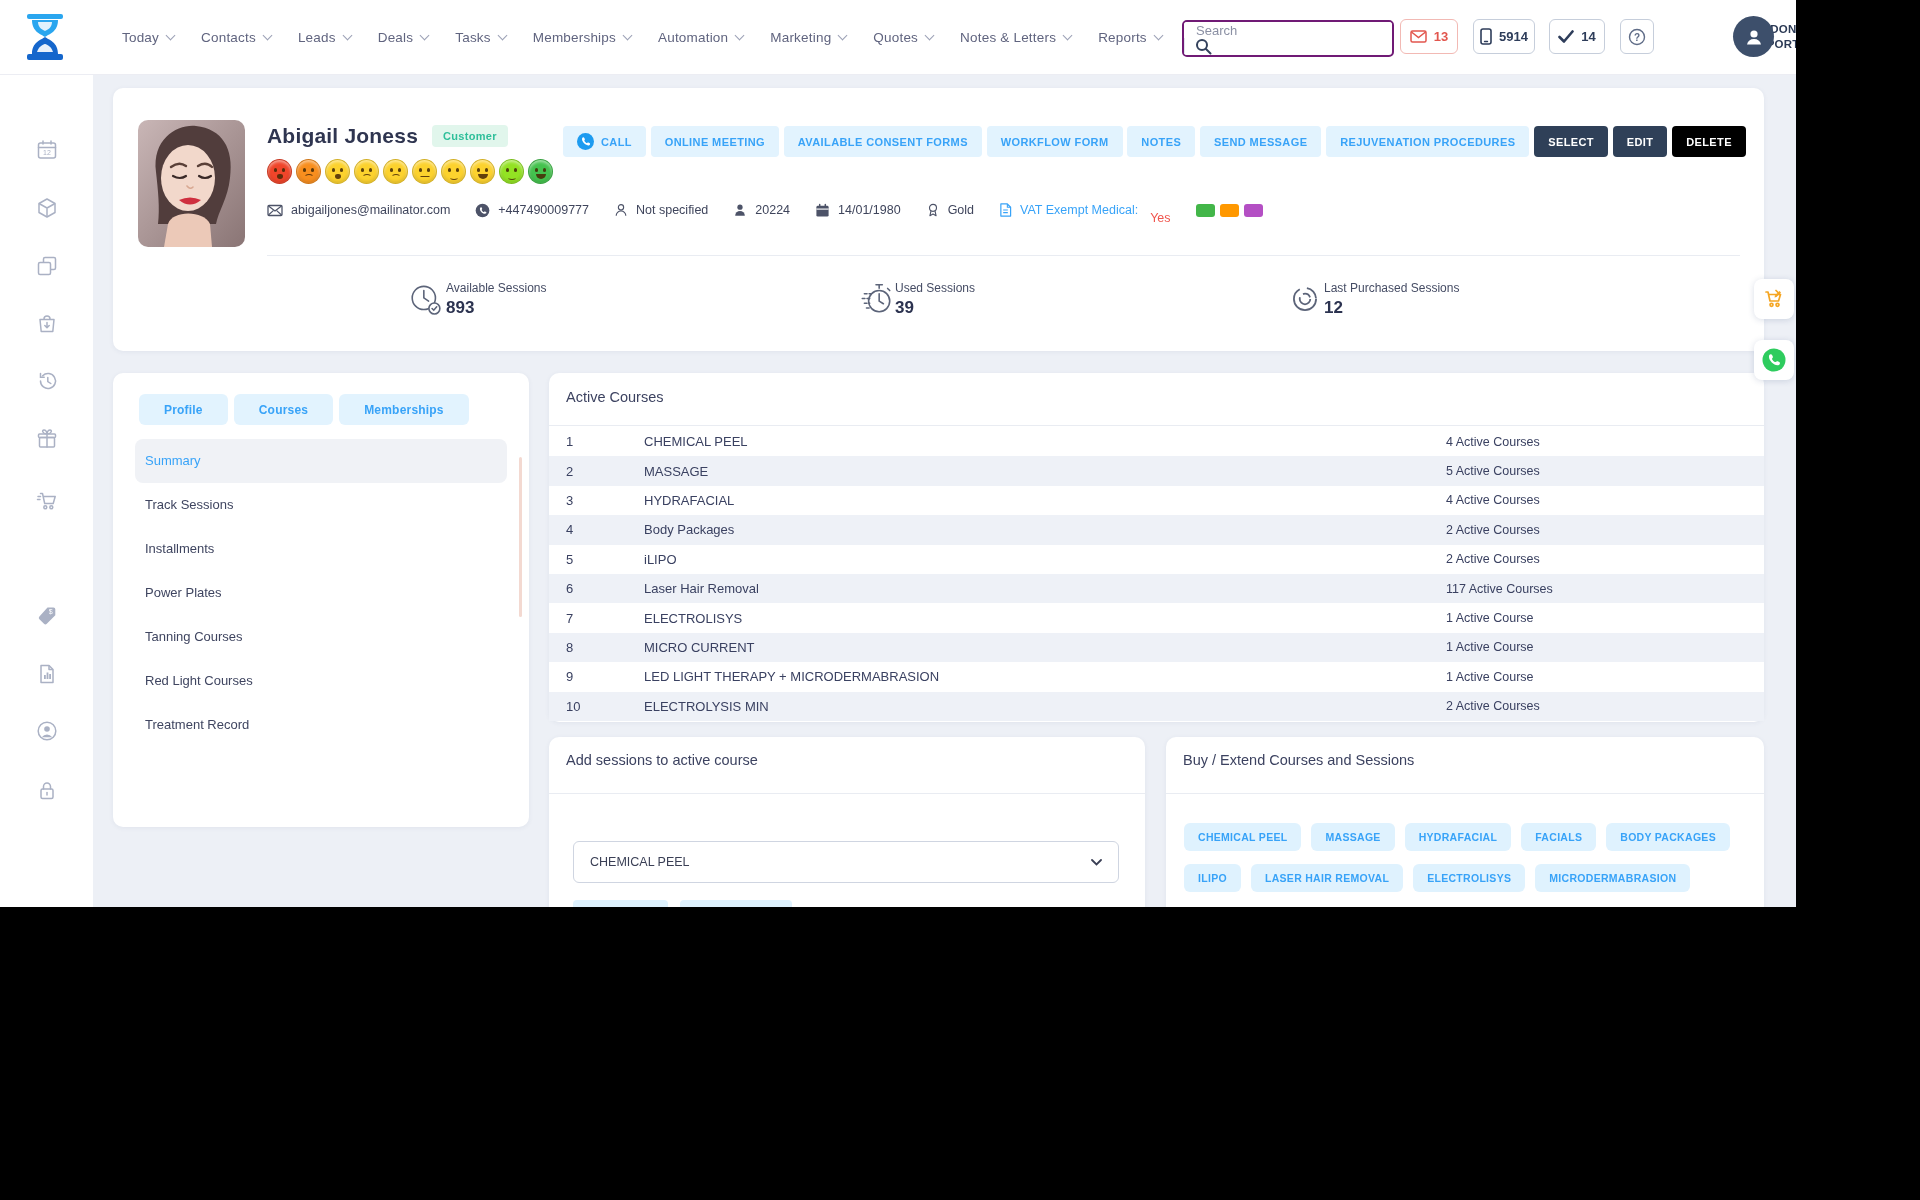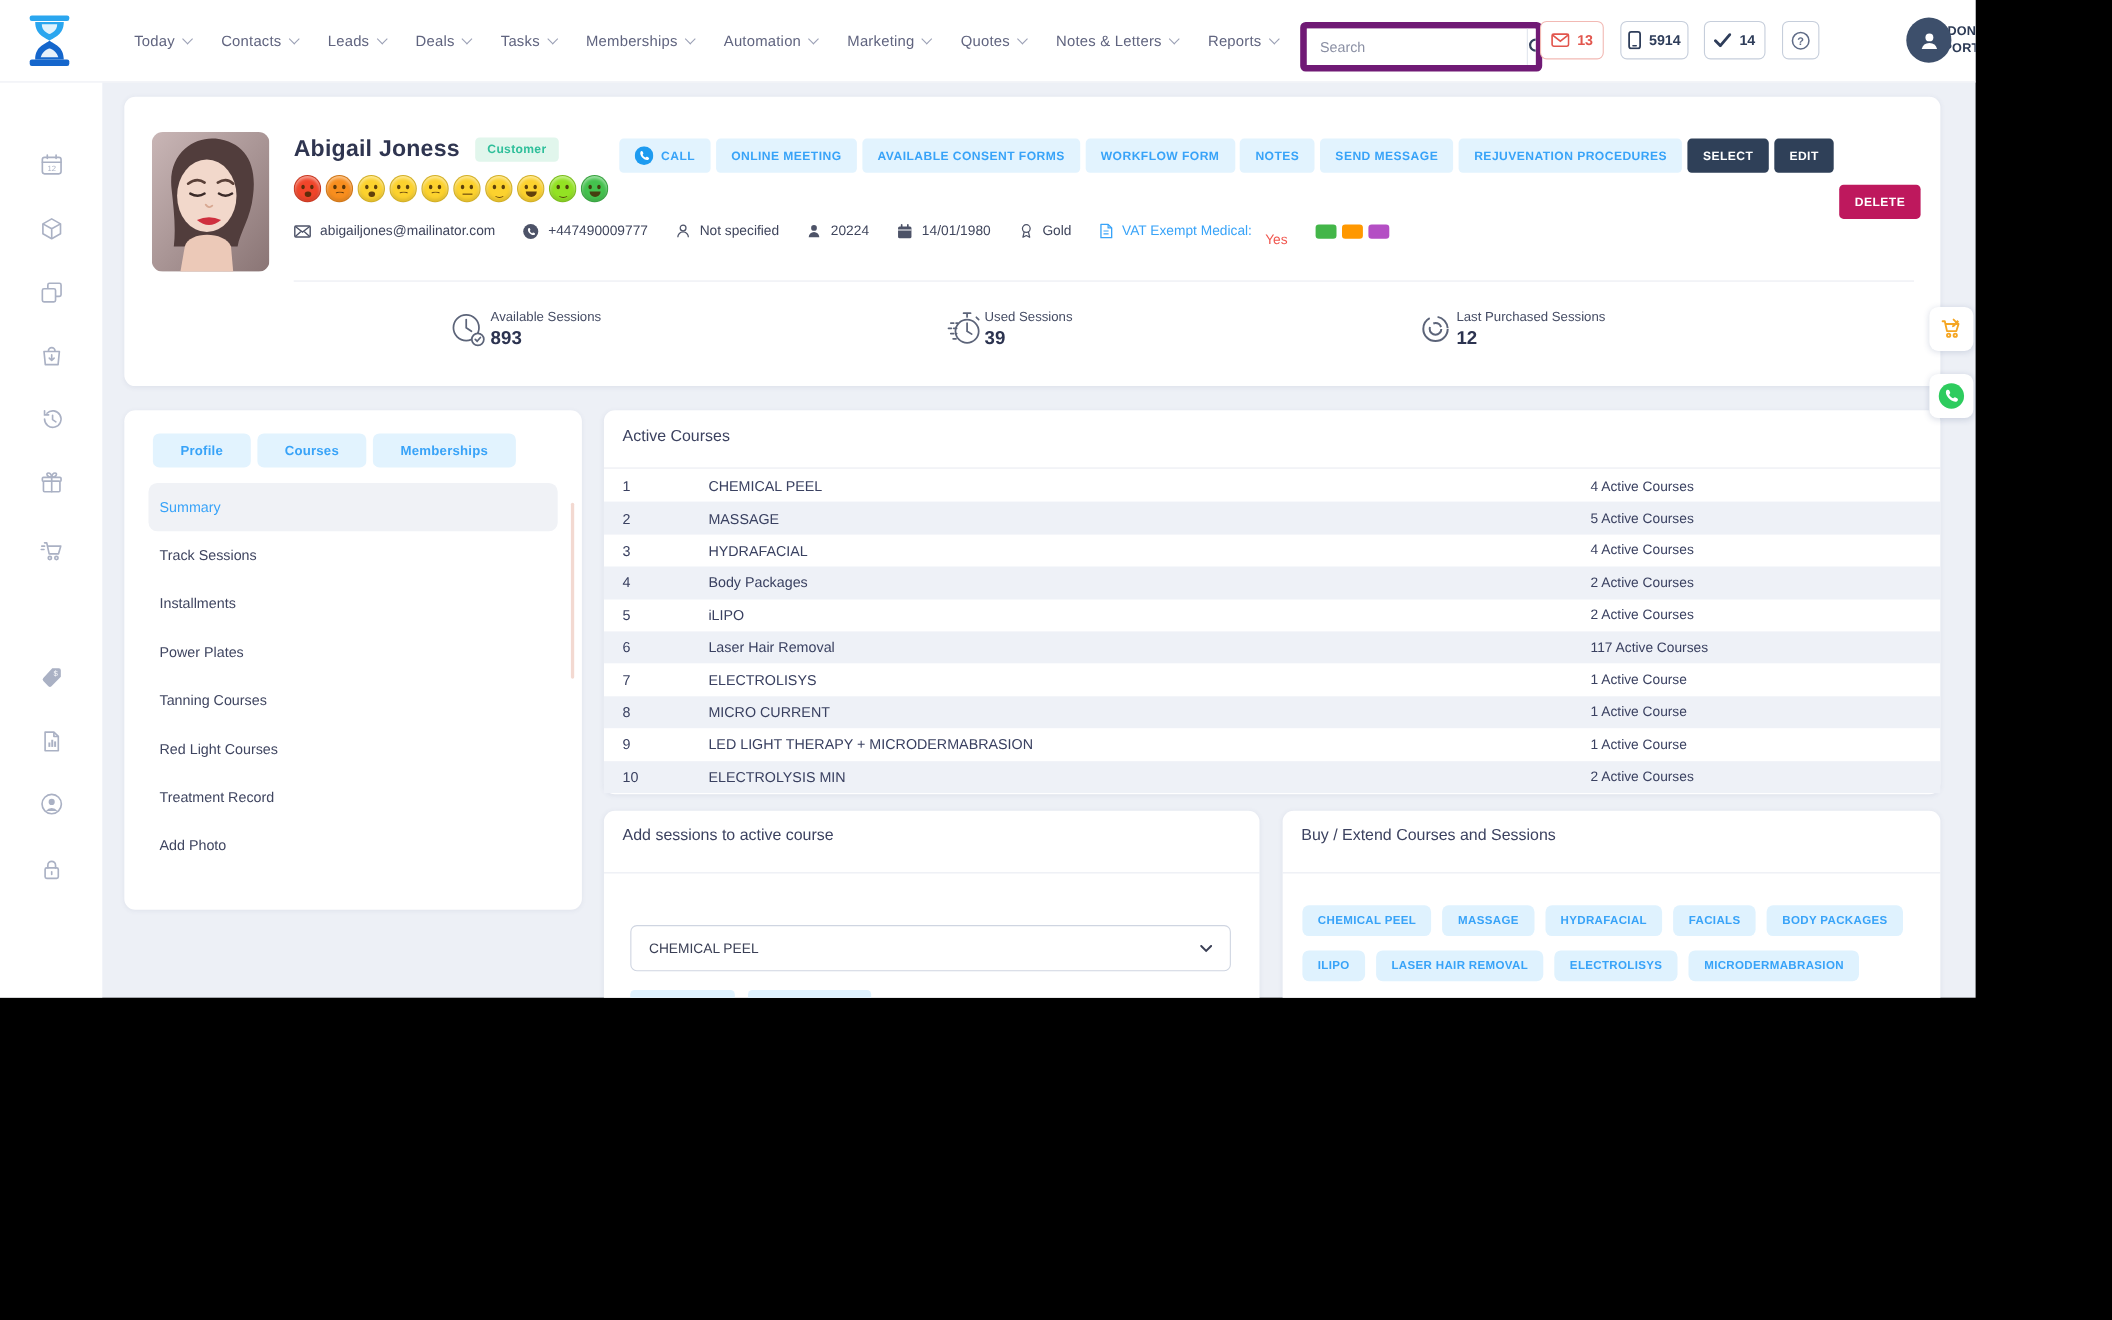--- a/index.html
+++ b/index.html
@@ -4,21 +4,21 @@
 <style>
   html,body{margin:0;padding:0;background:#000;}
   body{width:1920px;height:1200px;overflow:hidden;font-family:"Liberation Sans","DejaVu Sans",sans-serif;-webkit-font-smoothing:antialiased;}
   .app{position:absolute;top:0;left:0;width:1796px;height:907px;background:#edf0f6;overflow:hidden;}
   
   .topbar{position:absolute;top:0;left:0;width:1796px;height:74px;background:#fff;border-bottom:1px solid #ecedf3;z-index:5;}
   .logo{position:absolute;left:24px;top:13px;width:42px;height:48px;}
   .nav{position:absolute;left:122px;top:0;height:74px;display:flex;align-items:center;gap:27px;}
   .nav-item{display:flex;align-items:center;font-size:13.5px;color:#60647f;letter-spacing:.2px;cursor:pointer;white-space:nowrap;}
   .chev{width:6px;height:6px;border-right:1.6px solid #9ba0b5;border-bottom:1.6px solid #9ba0b5;transform:rotate(45deg);margin-left:8px;margin-top:-4px;}
-  .search{position:absolute;left:1182px;top:20px;width:208px;height:33px;display:flex;border:6px solid #701a75;border-radius:5px;overflow:hidden;background:#fff;}
+  .search{position:absolute;left:1182px;top:20px;width:208px;height:33px;display:flex;border:2px solid #701a75;border-radius:5px;overflow:hidden;background:#fff;flex-direction:column;}
   .search input{flex:1;border:none;outline:none;padding:0 12px;font-size:13px;color:#3a3f55;font-family:inherit;}
   .search input::placeholder{color:#8b90a4;}
   .search-btn{width:37px;border-left:1px solid #e2e6ee;background:#fff;display:flex;align-items:center;justify-content:center;cursor:pointer;}
   .pill{position:absolute;top:19px;height:35px;border-radius:6px;background:#fff;display:flex;align-items:center;justify-content:center;gap:7px;font-size:13px;font-weight:bold;box-sizing:border-box;cursor:pointer;}
   .pill.alert{border:1px solid #f2b9b4;color:#e2564e;}
   .pill.plain{border:1px solid #c6cedb;color:#2e3d5a;}
   .account{position:absolute;left:1738px;top:22px;width:66px;text-align:center;font-size:11.5px;font-weight:bold;color:#2c3a55;line-height:1.3;letter-spacing:.2px;}
   .avatar{position:absolute;left:1733px;top:16px;width:41px;height:41px;border-radius:50%;background:#3d4f6b;display:flex;align-items:center;justify-content:center;cursor:pointer;}
   
   .side{position:absolute;left:0;top:74px;width:93px;height:833px;background:#fff;}
@@ -27,21 +27,21 @@
   .card{position:absolute;background:#fff;border-radius:10px;box-shadow:0 1px 5px rgba(50,70,120,.07);}
   .profile-card{left:113px;top:88px;width:1651px;height:263px;}
   .photo{position:absolute;left:25px;top:32px;width:107px;height:127px;border-radius:10px;overflow:hidden;cursor:pointer;}
   .pname{position:absolute;left:154px;top:36px;display:flex;align-items:center;gap:14px;}
   .pname .nm{font-size:21px;font-weight:600;color:#2f3550;letter-spacing:.2px;}
   .cust{background:#e1f6ec;color:#2fbf9a;font-size:11px;font-weight:bold;padding:5px 11px;border-radius:4px;letter-spacing:.3px;}
   .actions{position:absolute;left:450px;right:18px;top:38px;display:flex;justify-content:space-between;}
   .btn{height:31px;display:flex;align-items:center;gap:7px;padding:0 14px;border-radius:4px;font-size:11px;font-weight:bold;letter-spacing:.4px;white-space:nowrap;cursor:pointer;border:none;font-family:inherit;}
   .btn-light{background:#e2f3fe;color:#38a3f8;}
   .btn-dark{background:#2f4058;color:#fff;}
-  .btn-danger{background:#be185d;color:#fff;margin-top:42px;}
+  .btn-danger{background:#000000;color:#fff;}
   .faces{position:absolute;left:154px;top:71px;display:flex;gap:4px;}
   .face{position:relative;width:25px;height:25px;border-radius:50%;border:1px solid rgba(0,0,0,.16);box-sizing:border-box;box-shadow:inset 0 2px 3px rgba(255,255,255,.5),inset 0 -2px 3px rgba(0,0,0,.12);cursor:pointer;}
   .face .eye{position:absolute;top:8px;width:2.6px;height:3.6px;background:rgba(65,40,5,.85);border-radius:2px;}
   .eye.l{left:6px}.eye.r{right:6px}
   .mouth{position:absolute;left:50%;transform:translateX(-50%);box-sizing:border-box;}
   .m-sad-open .mouth{bottom:4px;width:6px;height:5.5px;background:rgba(70,40,5,.85);border-radius:45% 45% 50% 50%;}
   .m-frown .mouth{bottom:2.5px;width:10px;height:7px;border:1.7px solid transparent;border-top-color:rgba(70,40,5,.85);border-radius:50%;}
   .m-neutral .mouth{bottom:6px;width:9px;height:0;border-top:1.8px solid rgba(70,40,5,.85);}
   .m-smile .mouth{bottom:3.5px;width:10px;height:7px;border:1.7px solid transparent;border-bottom-color:rgba(70,40,5,.85);border-radius:50%;}
   .m-grin .mouth{bottom:4.5px;width:10px;height:5px;background:rgba(70,40,5,.85);border-radius:0 0 10px 10px;}
@@ -506,21 +506,20 @@
       </div>
     <div class="menu">
 
     <div class="mitem active">Summary</div>
         <div class="mitem">Track Sessions</div>
         <div class="mitem">Installments</div>
         <div class="mitem">Power Plates</div>
         <div class="mitem">Tanning Courses</div>
         <div class="mitem">Red Light Courses</div>
         <div class="mitem">Treatment Record</div>
-        <div class="mitem">Add Photo</div>
       </div>
     <div class="lscroll"></div>
   </div>
 
   <div class="card courses-card">
     <div class="ctitle">Active Courses</div>
     <div class="cdiv"></div>
     <div class="crows">
 
         <div class="crow">

